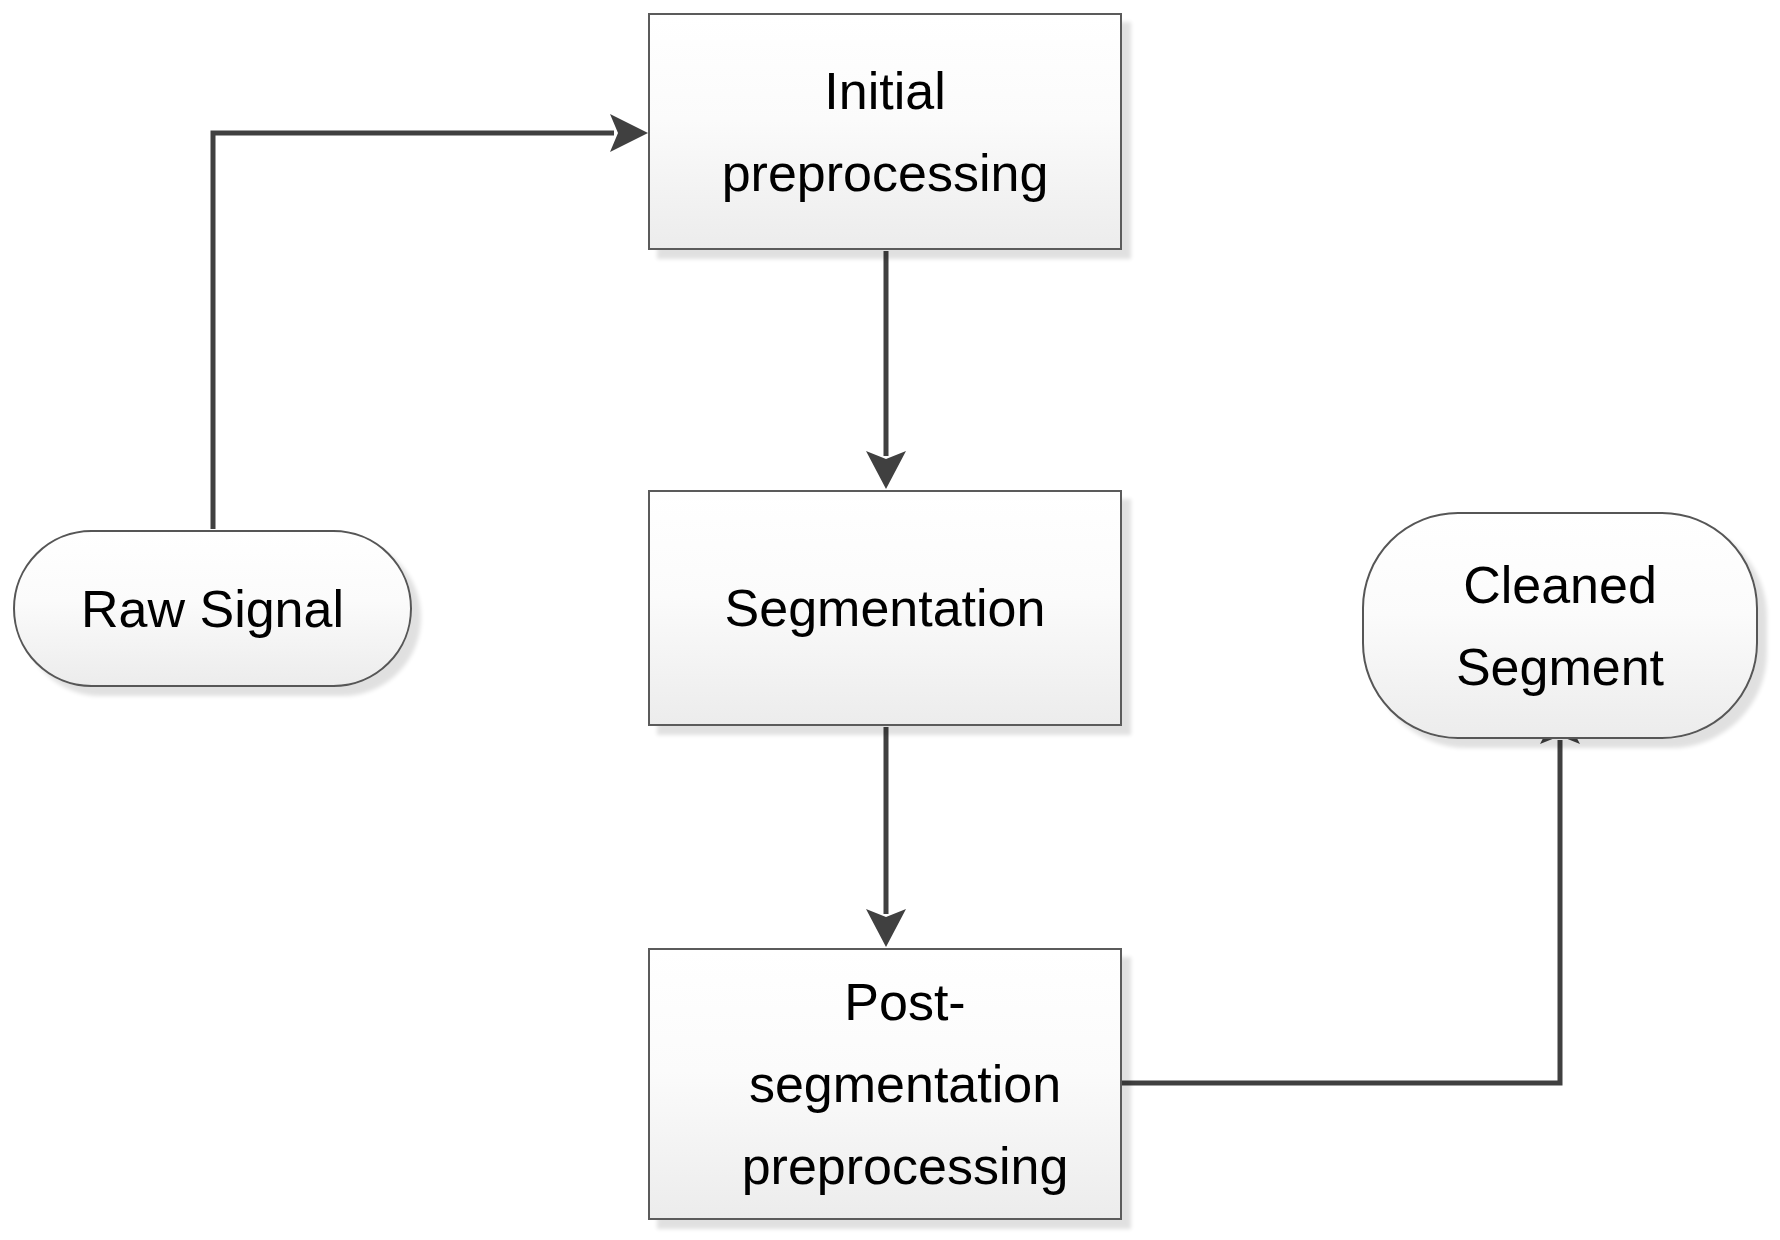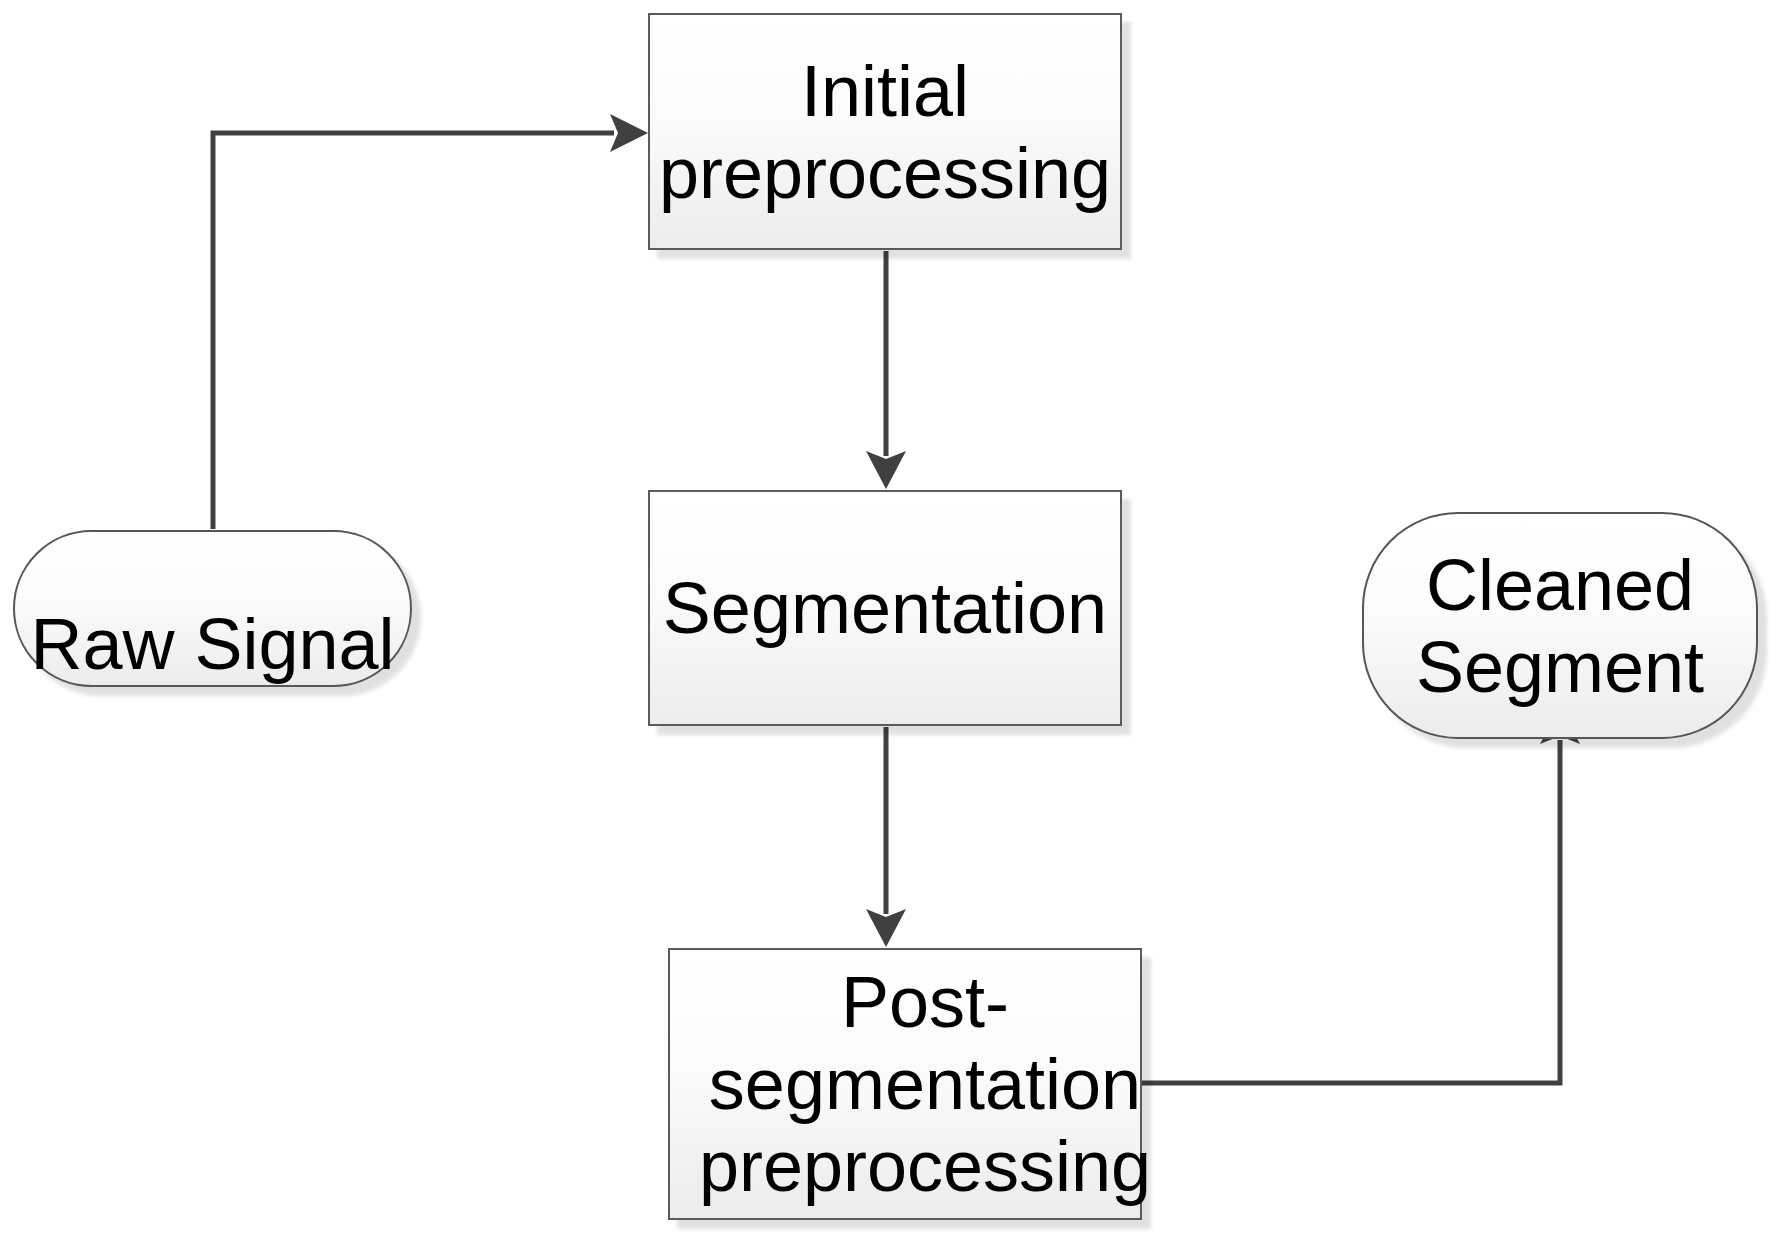--- a/index.html
+++ b/index.html
@@ -22,41 +22,41 @@
     width: 1780px;
     height: 1240px;
   }
   .node {
     position: absolute;
     display: flex;
     align-items: center;
     justify-content: center;
     text-align: center;
     white-space: pre-line;
-    font-size: 72px;
+    font-size: 52px;
     line-height: 82px;
     color: #000000;
     background: linear-gradient(180deg, #ffffff 0%, #fbfbfb 45%, #ececec 100%);
     border: 2px solid #565656;
     box-sizing: border-box;
     box-shadow: 9px 9px 4px rgba(0, 0, 0, 0.12);
   }
   .node.rect {
     border-color: #5b5b5b;
   }
   .node.pill-raw {
     border-radius: 79px;
   }
   .node.pill-cleaned {
     border-radius: 96px;
   }
   #node-initial-preprocessing { left: 648px; top: 13px;  width: 474px; height: 237px; }
   #node-segmentation          { left: 648px; top: 490px; width: 474px; height: 236px; }
-  #node-post-segmentation     { left: 668px; top: 948px; width: 474px; height: 272px; padding-left: 40px; }
-  #node-raw-signal            { left: 13px;  top: 530px; width: 399px; height: 157px; align-items: flex-end; }
+  #node-post-segmentation     { left: 648px; top: 948px; width: 474px; height: 272px; padding-left: 40px; }
+  #node-raw-signal            { left: 13px;  top: 530px; width: 399px; height: 157px; }
   #node-cleaned-segment       { left: 1362px; top: 512px; width: 396px; height: 227px; }
 </style>
 </head>
 <body>
 
 <div class="canvas">
 
   <svg class="connectors" viewBox="0 0 1780 1240" xmlns="http://www.w3.org/2000/svg">
 
     <g stroke="#404040" fill="none" stroke-width="5" stroke-linejoin="miter">

